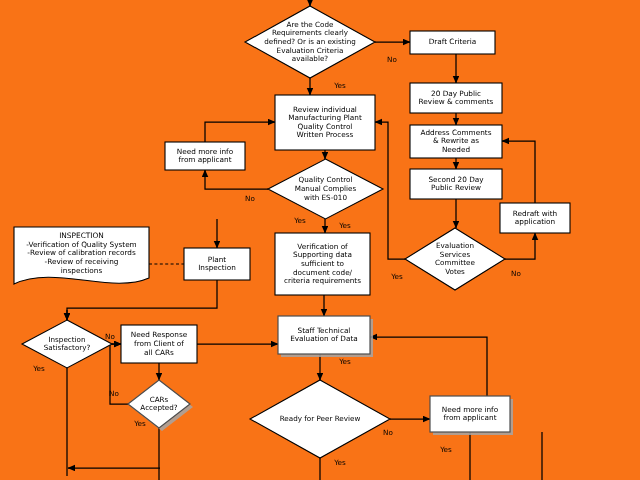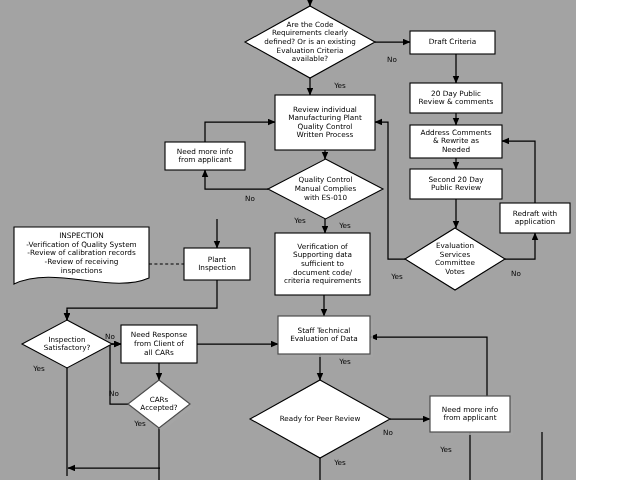--- a/index.html
+++ b/index.html
@@ -8,23 +8,23 @@
     background: #ffffff;
   }
   body {
     width: 640px;
     height: 480px;
     overflow: hidden;
     font-family: "DejaVu Sans", sans-serif;
   }
   #flowchart-root {
     position: relative;
-    width: 576px;
+    width: 640px;
     height: 480px;
-    background: #a3a3a3;
+    background: #f97316;
   }
   svg#flow-svg {
     display: block;
     width: 640px;
     height: 480px;
   }
   .node-shape {
     fill: #ffffff;
     stroke: #000000;
     stroke-width: 1.1;

